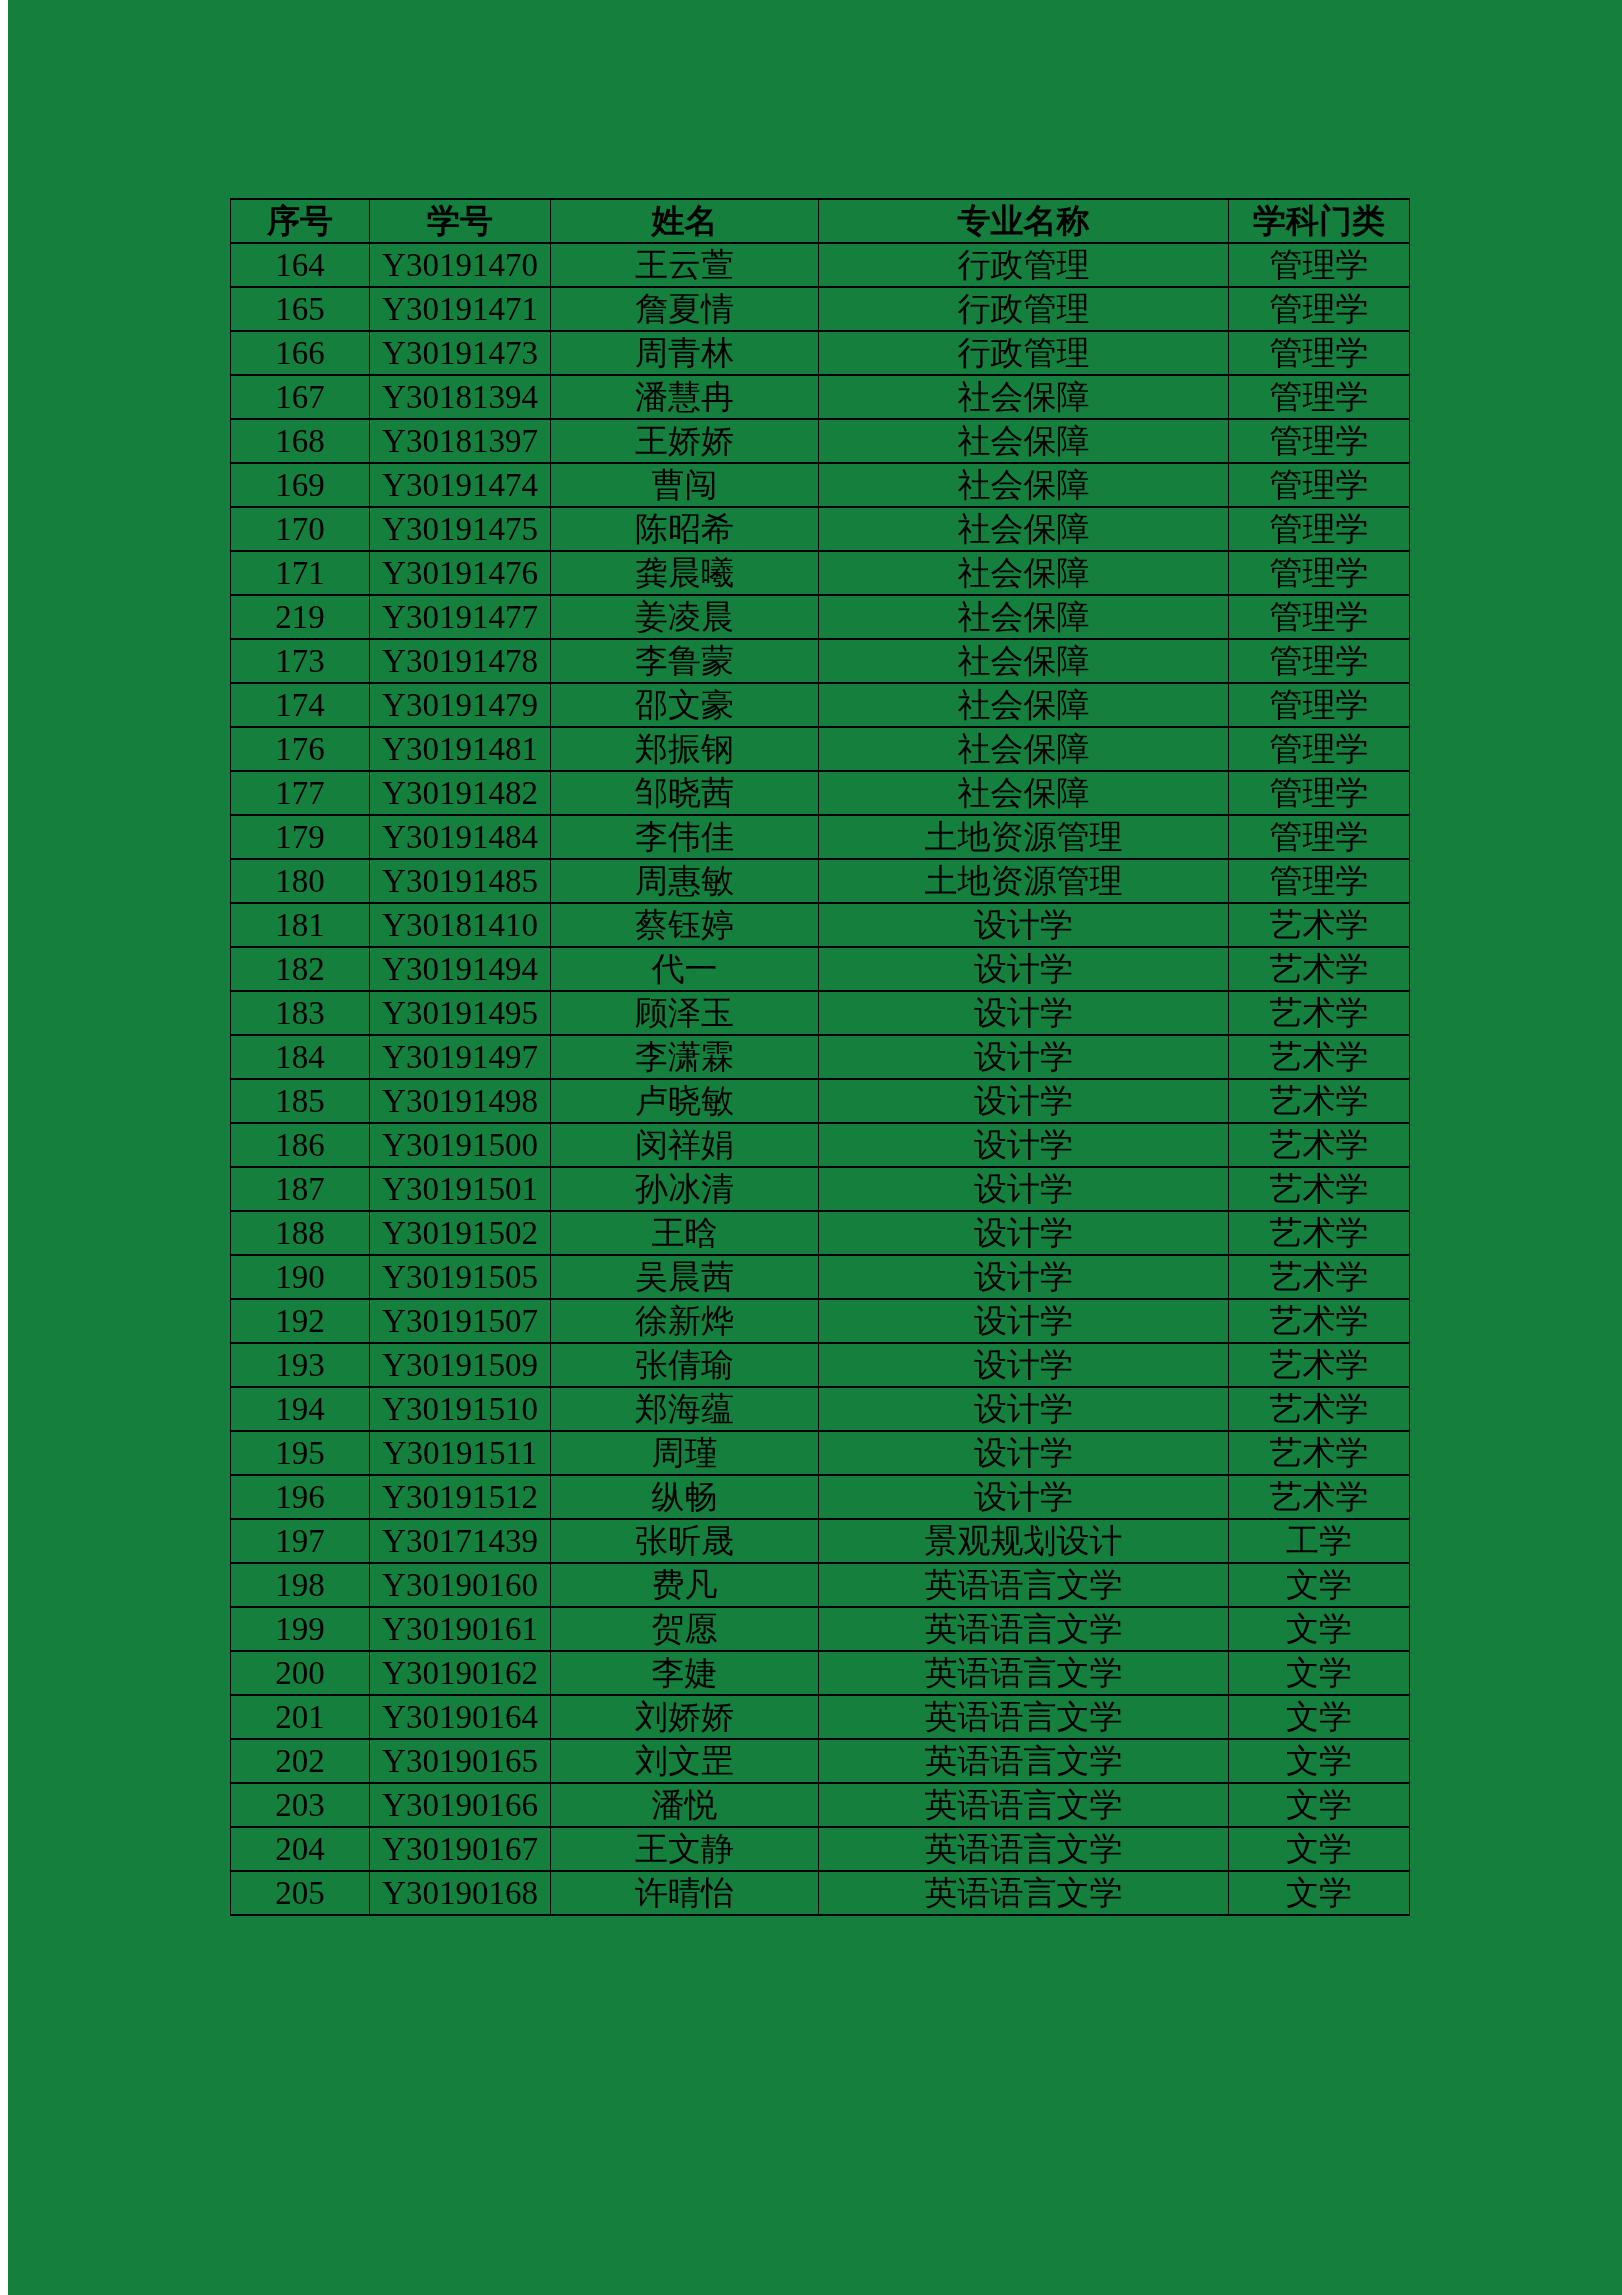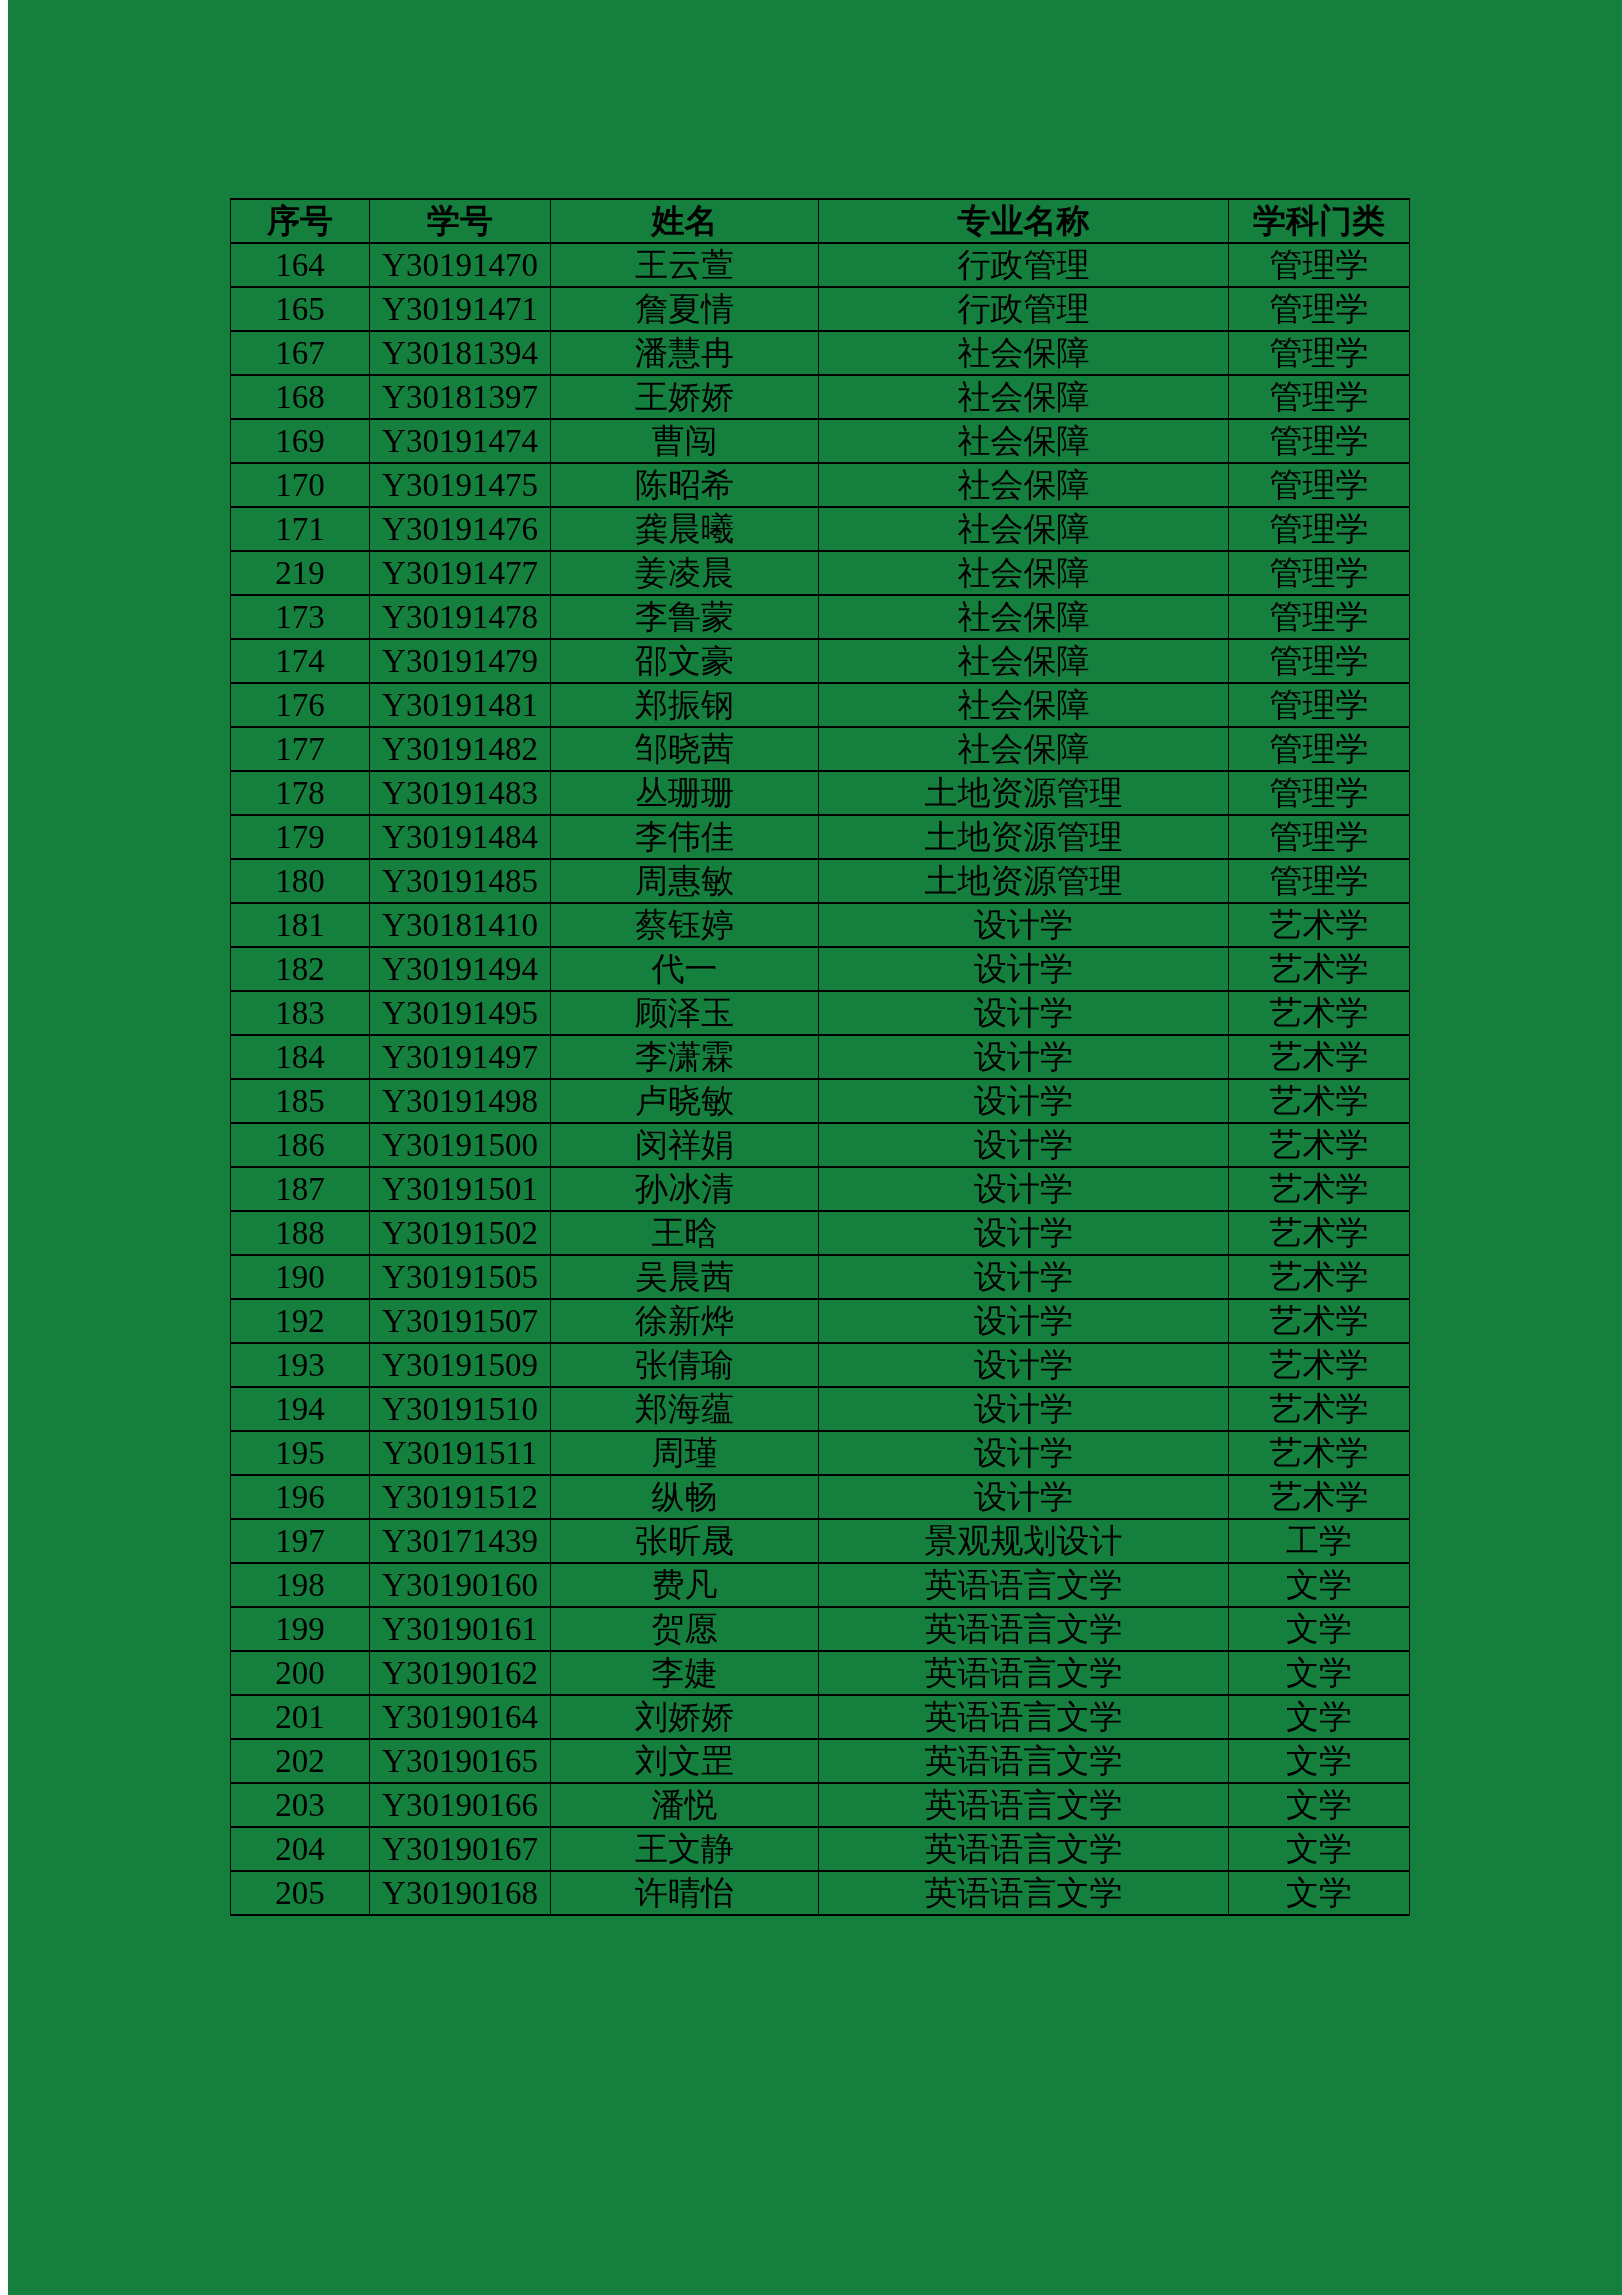--- a/index.html
+++ b/index.html
@@ -80,20 +80,27 @@
         </tr>
 
         <tr>
           <td>165</td>
           <td>Y30191471</td>
           <td>詹夏情</td>
           <td>行政管理</td>
           <td>管理学</td>
         </tr>
 
+        <tr>
+          <td>166</td>
+          <td>Y30191473</td>
+          <td>周青林</td>
+          <td>行政管理</td>
+          <td>管理学</td>
+        </tr>
 
         <tr>
           <td>167</td>
           <td>Y30181394</td>
           <td>潘慧冉</td>
           <td>社会保障</td>
           <td>管理学</td>
         </tr>
 
         <tr>
@@ -162,27 +169,20 @@
         </tr>
 
         <tr>
           <td>177</td>
           <td>Y30191482</td>
           <td>邹晓茜</td>
           <td>社会保障</td>
           <td>管理学</td>
         </tr>
 
-        <tr>
-          <td>178</td>
-          <td>Y30191483</td>
-          <td>丛珊珊</td>
-          <td>土地资源管理</td>
-          <td>管理学</td>
-        </tr>
 
         <tr>
           <td>179</td>
           <td>Y30191484</td>
           <td>李伟佳</td>
           <td>土地资源管理</td>
           <td>管理学</td>
         </tr>
 
         <tr>

